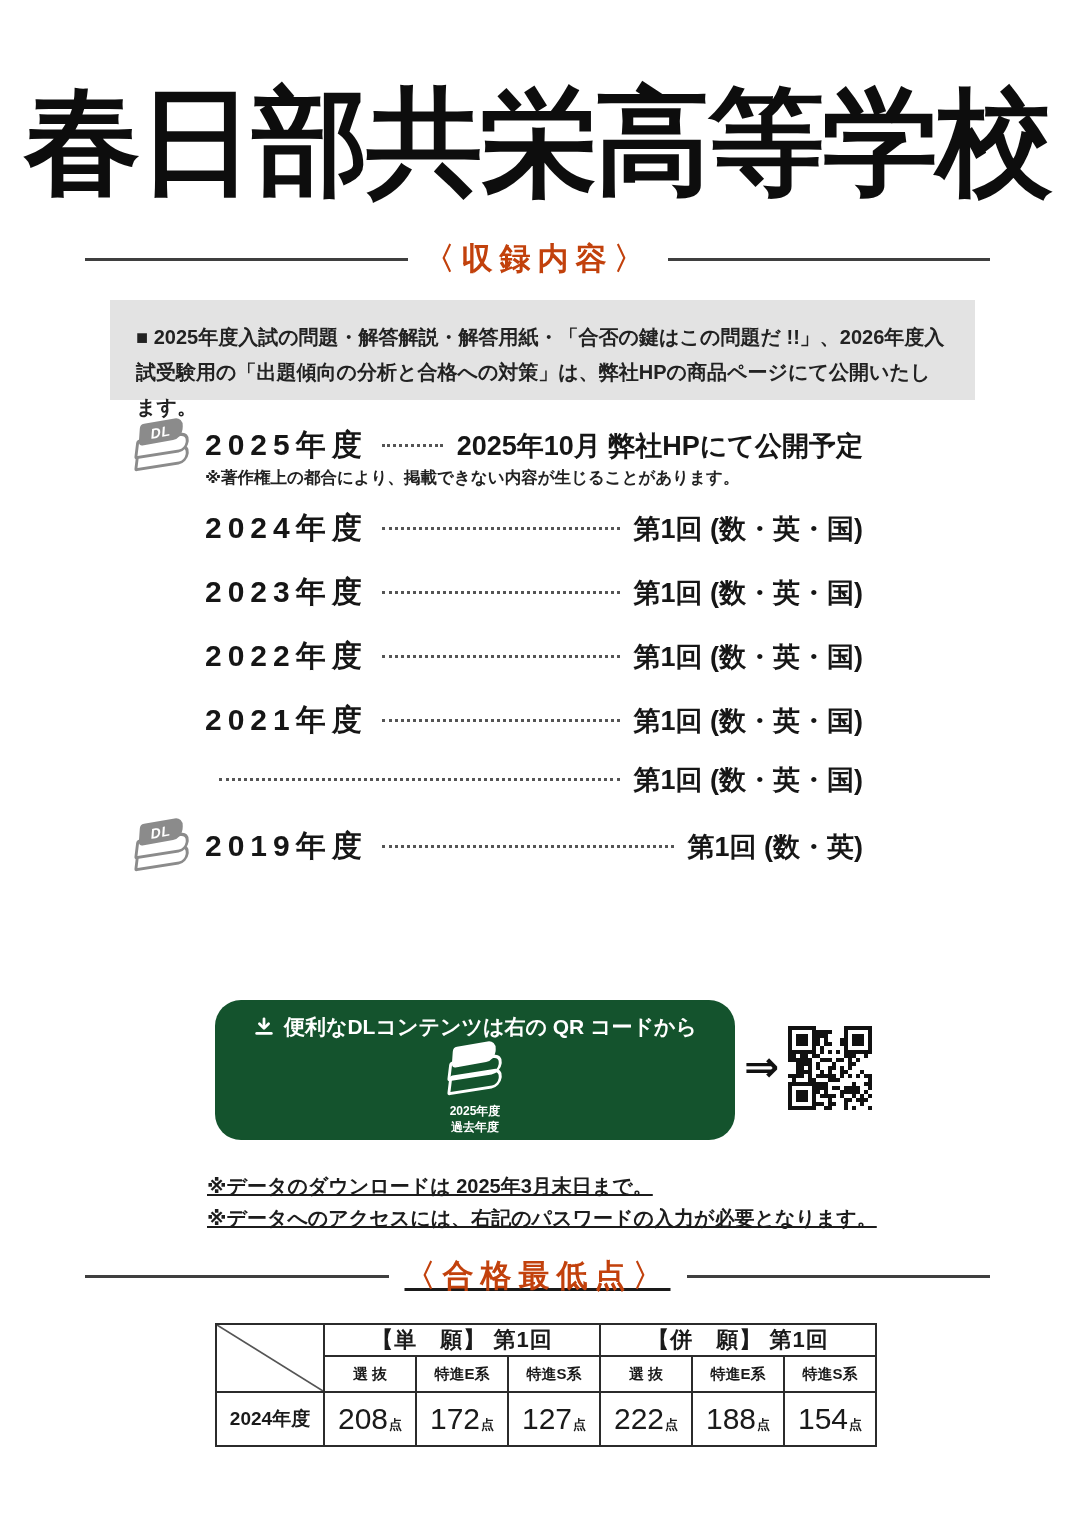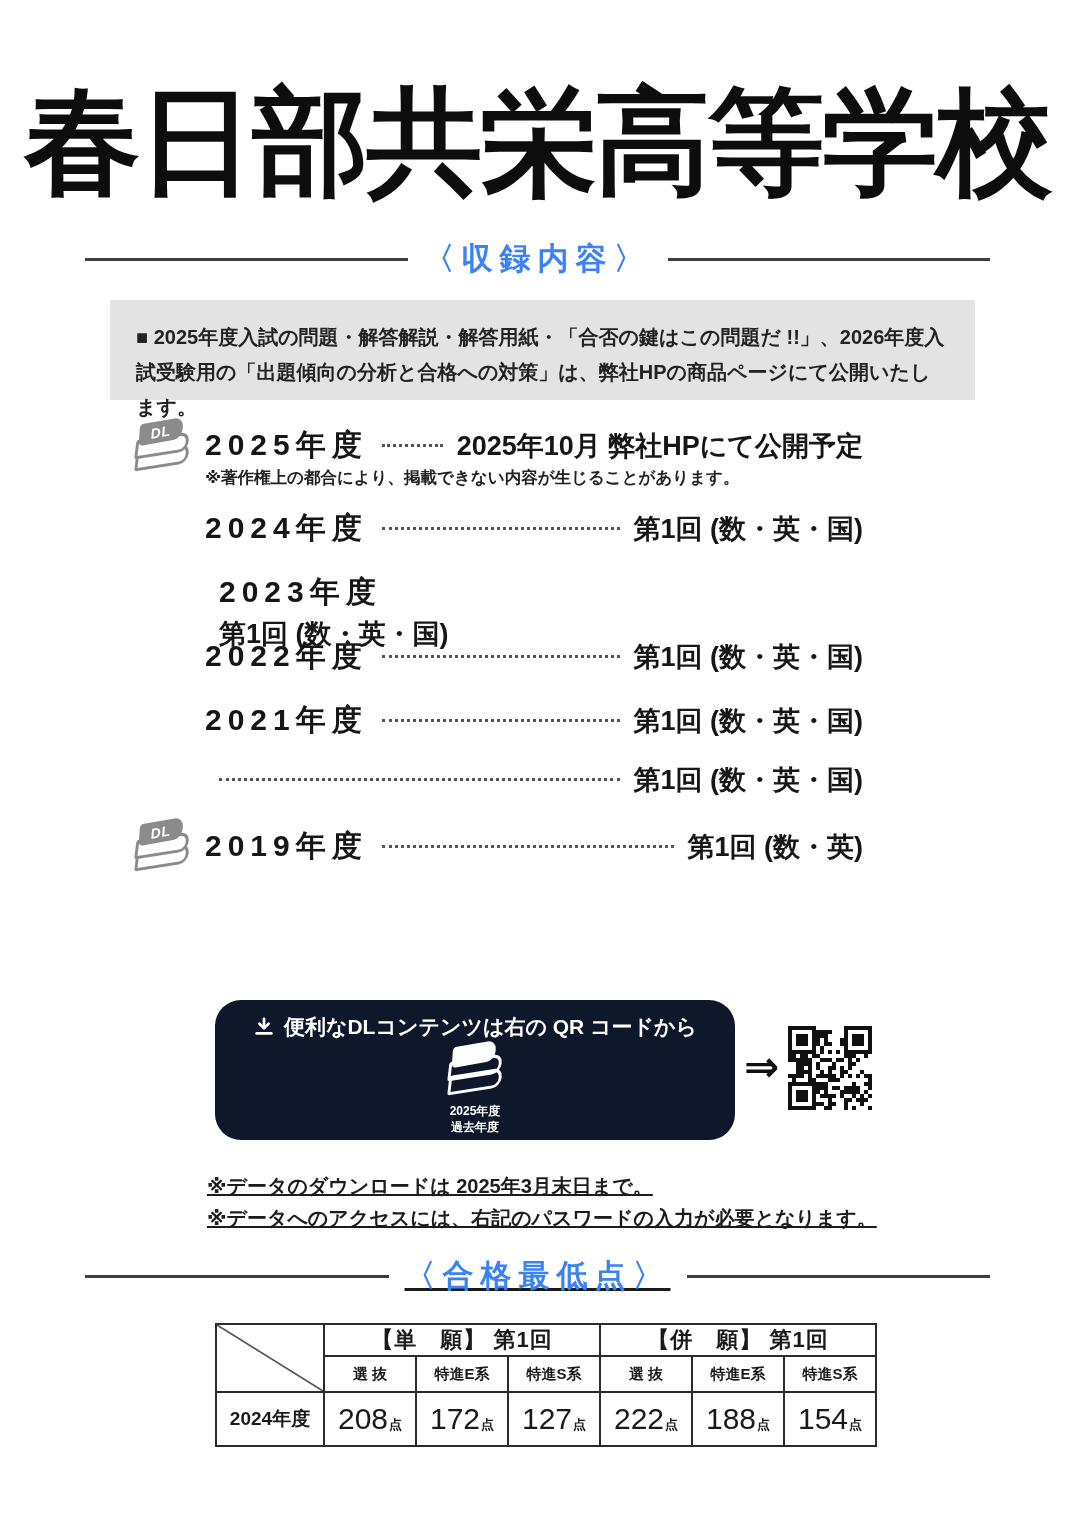--- a/index.html
+++ b/index.html
@@ -6,21 +6,21 @@
   body{font-family:"Liberation Sans","DejaVu Sans",sans-serif;color:#1a1a1a;}
   .page{position:relative;width:1075px;height:1519px;background:#ffffff;overflow:hidden;margin:0 auto;border-radius:26px;}
 
   
   .school-title{position:absolute;top:76px;left:0;width:100%;text-align:center;
     font-size:116px;font-weight:900;letter-spacing:-2px;line-height:1.15;white-space:nowrap;color:#0d0d0d;}
 
   
   .divider{position:absolute;left:85px;right:85px;display:flex;align-items:center;gap:16px;}
   .divider .line{flex:1;height:3px;background:#3f3f3f;}
-  .divider .label{font-size:31px;font-weight:700;letter-spacing:7px;color:#3b82f6;white-space:nowrap;}
+  .divider .label{font-size:31px;font-weight:700;letter-spacing:7px;color:#c2410c;white-space:nowrap;}
   .divider.contents-divider{top:238px;}
   .divider.minscore-divider{top:1255px;text-decoration:underline;}
 
   
   .notice-box{position:absolute;top:300px;left:110px;width:865px;height:100px;background:#e3e3e3;
     box-sizing:border-box;padding:20px 26px;font-size:20px;line-height:1.75;font-weight:600;color:#222;}
 
   
   .years{position:absolute;left:205px;width:658px;}
   .year-row{position:absolute;left:0;width:100%;display:flex;align-items:baseline;}
@@ -34,21 +34,21 @@
   .dlbook .b{position:absolute;left:3px;width:48px;height:13px;border:3px solid #8b8b8b;border-radius:3px 9px 9px 3px;
     background:#fff;transform:rotate(-9deg) skewX(-16deg);}
   .dlbook .b1{top:28px;} .dlbook .b2{top:16px;}
   .dlbook .cover{position:absolute;top:1px;left:7px;width:44px;height:21px;background:#8b8b8b;
     border-radius:4px 9px 9px 4px;transform:rotate(-10deg) skewX(-14deg);
     color:#fff;font-weight:800;font-size:14px;display:flex;align-items:center;justify-content:center;letter-spacing:1px;}
   .dlbook.pos-2025{top:420px;left:132px;}
   .dlbook.pos-2019{top:820px;left:132px;}
 
   
-  .dl-banner{position:absolute;top:1000px;left:215px;width:520px;height:140px;background:#0f172a;border-radius:26px;}
+  .dl-banner{position:absolute;top:1000px;left:215px;width:520px;height:140px;background:#14532d;border-radius:26px;}
   .dl-banner-header{position:absolute;top:13px;left:0;width:100%;display:flex;align-items:center;justify-content:center;gap:9px;
     color:#fff;font-size:21px;font-weight:700;white-space:nowrap;}
   .banner-item{position:absolute;top:42px;width:120px;display:flex;flex-direction:column;align-items:center;}
   .banner-item .ic{height:58px;display:flex;align-items:center;justify-content:center;position:relative;}
   .banner-item .lbl{margin-top:4px;font-size:12px;font-weight:700;color:#fff;text-align:center;line-height:1.3;white-space:pre-line;}
   .banner-item.item-1{left:18px;}
   .banner-item.item-2{left:200px;}
   .banner-item.item-3{left:372px;}
   .banner-item.item-3 .lbl{color:#9e9e9e;}
 
@@ -132,21 +132,21 @@
     <div class="year-row" style="top:425px;">
       <span class="year-label">2025年度</span>
       <span class="dots"></span>
       <span class="year-value">2025年10月 弊社HPにて公開予定</span>
     </div>
     <div class="year-row" style="top:508px;">
       <span class="year-label">2024年度</span>
       <span class="dots"></span>
       <span class="year-value">第1回 (数・英・国)</span>
     </div>
-    <div class="year-row" style="top:572px;flex-direction:column;">
+    <div class="year-row" style="top:572px;">
       <span class="year-label">2023年度</span>
       <span class="dots"></span>
       <span class="year-value">第1回 (数・英・国)</span>
     </div>
     <div class="year-row" style="top:636px;">
       <span class="year-label">2022年度</span>
       <span class="dots"></span>
       <span class="year-value">第1回 (数・英・国)</span>
     </div>
     <div class="year-row" style="top:700px;">

